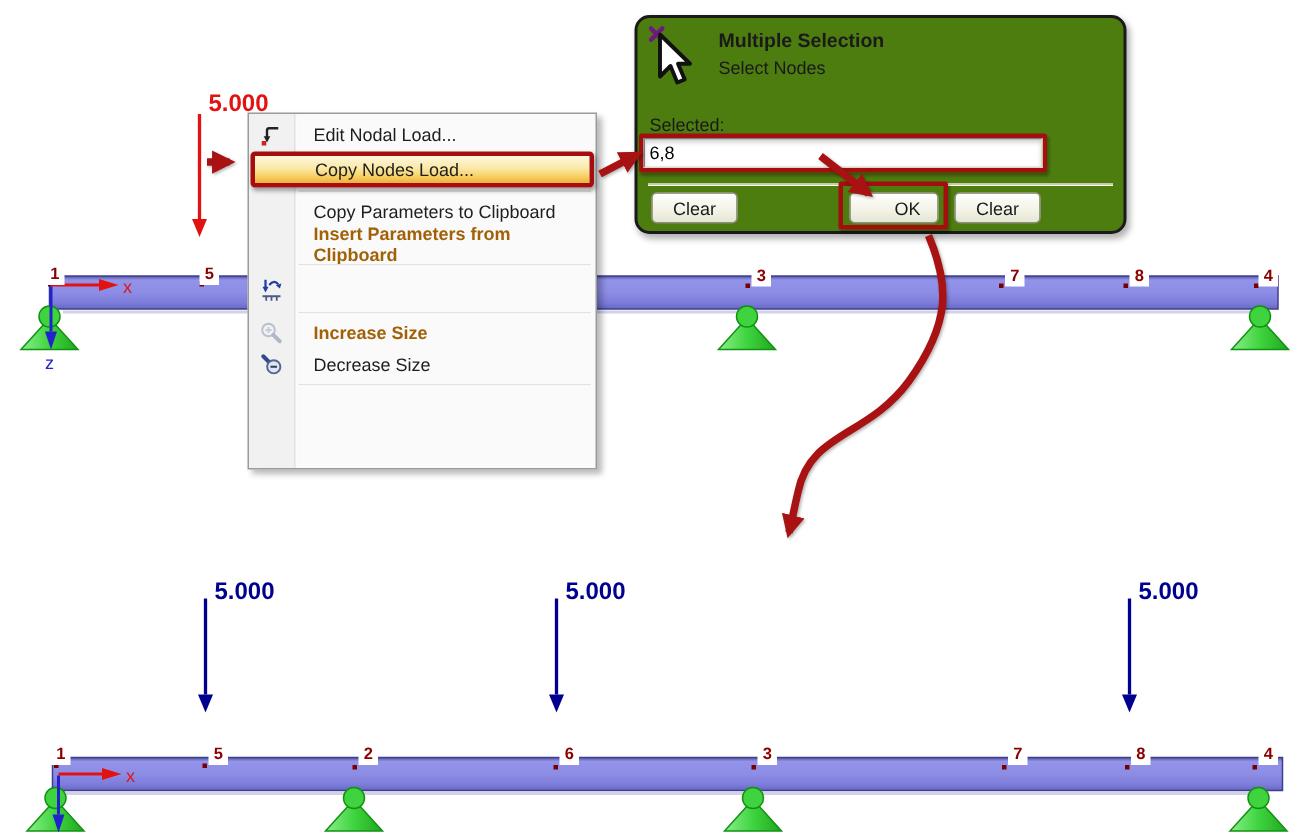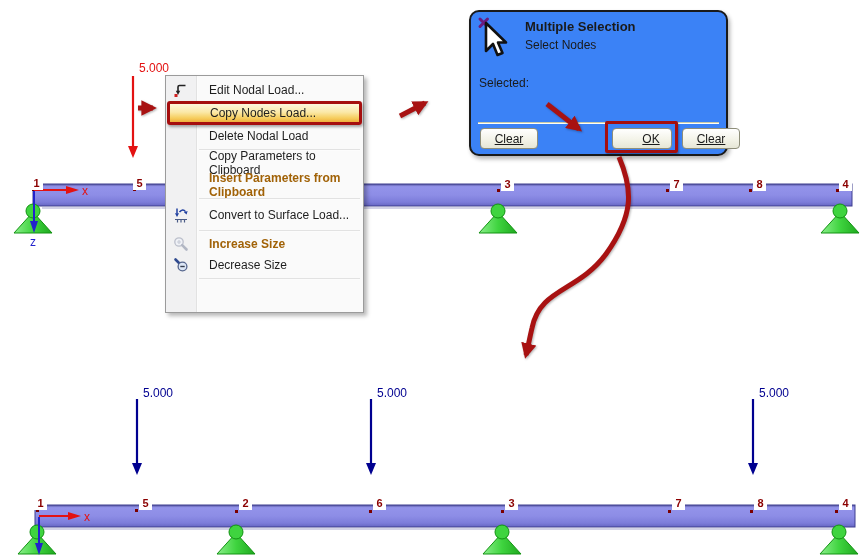--- a/index.html
+++ b/index.html
@@ -6,61 +6,61 @@
   .canvas{position:relative;width:865px;height:555px;background:#fff;overflow:hidden;
           font-family:"Liberation Sans",sans-serif;}
   svg{display:block;}
   .scene-svg{position:absolute;left:0;top:0;z-index:1;}
   .anno-svg{position:absolute;left:0;top:0;z-index:10;pointer-events:none;}
 
   
   .nlab{position:absolute;background:#fff;color:#8B0000;font-weight:bold;font-size:11px;
         line-height:14px;height:14px;min-width:11px;text-align:center;z-index:2;padding:0 1px;}
   
-  .loadlab{position:absolute;font-weight:normal;font-size:12px;z-index:2;letter-spacing:0px;}
+  .loadlab{position:absolute;font-weight:bold;font-size:16px;z-index:2;letter-spacing:0px;}
   .loadlab.navy{color:#000090;}
   .loadlab.red{color:#E31212;}
 
   
-  .menu{position:absolute;left:165px;top:75px;width:199px;height:238px;z-index:5;
+  .menu{position:absolute;left:165px;top:75px;width:233px;height:238px;z-index:5;
         background:#FAFAFA;border:1px solid #9B9B9B;box-sizing:border-box;
         box-shadow:3px 3px 4px rgba(0,0,0,.28);padding:2px 0;font-size:12px;color:#1E1E1E;}
   .menu .gutter{position:absolute;left:0;top:0;bottom:0;width:30px;background:#F1F1F2;
         border-right:1px solid #E2E2E2;box-shadow:1px 0 0 #FCFCFC;}
   .mi{position:relative;display:flex;align-items:center;padding-left:43px;box-sizing:border-box;}
   .mi .ic{position:absolute;left:7px;top:50%;transform:translateY(-50%);width:16px;height:16px;}
   .mi.disabled{color:#a16207;font-weight:bold;}
   .msep{height:5px;position:relative;}
   .msep::after{content:"";position:absolute;left:33px;right:3px;top:2px;height:0;
         border-top:1px solid #E2E2E2;border-bottom:1px solid #FCFCFC;}
   .mi.hl{border:3px solid #A50E0E;border-radius:3px;margin:0 1px;padding-left:40px;
         background:linear-gradient(180deg,#FDF6DC 0%,#FBE9A8 45%,#F6CE5E 78%,#EFAF3D 100%);
         box-shadow:1px 2px 3px rgba(0,0,0,.35);z-index:1;}
   .h23{height:23px}.h24{height:24px;box-sizing:border-box}.h22{height:22px}
   .h27{height:27px}.h21{height:21px}.h31{height:31px}
 
   
-  .dlg{position:absolute;left:469px;top:10px;width:259px;height:146px;z-index:6;box-sizing:border-box;
-       background:#3b82f6;border:2px solid #1A1A1A;border-radius:10px;
+  .dlg{position:absolute;left:423px;top:10px;width:328px;height:146px;z-index:6;box-sizing:border-box;
+       background:#4d7c0f;border:2px solid #1A1A1A;border-radius:10px;
        box-shadow:2px 3px 4px rgba(0,0,0,.30);font-size:12px;color:#1A1A1A;}
   .dlg .cursor{position:absolute;left:6px;top:4px;}
   .dlg .title{position:absolute;left:54px;top:7px;font-size:13px;font-weight:bold;}
   .dlg .subtitle{position:absolute;left:54px;top:26px;}
   .dlg .sel-label{position:absolute;left:8px;top:64px;}
   .dlg .input-hl{position:absolute;left:1px;top:77px;width:266px;height:20px;
        border:3px solid #A50E0E;border-radius:2px;box-shadow:1px 2px 2px rgba(0,0,0,.3);}
   .dlg .sel-input{width:100%;height:100%;box-sizing:border-box;border:1px solid;
        border-color:#7F7F7F #DADACB #DADACB #7F7F7F;background:#FFFFFF;
        font-family:"Liberation Sans",sans-serif;font-size:12px;padding:1px 3px;
        box-shadow:inset 0 2px 3px rgba(120,120,120,.35);}
   .dlg .dsep{position:absolute;left:7px;right:7px;top:110px;height:0;
        border-top:1px solid #C9C9A9;border-bottom:1px solid #FFFFF6;}
   .dlg .btn{position:absolute;top:116px;height:21px;border:1px solid #8E8E7A;border-radius:4px;
        background:linear-gradient(180deg,#FFFFFF 0%,#F2F2E6 60%,#E6E6D6 100%);
-       font-family:"Liberation Sans",sans-serif;font-size:12px;color:#1A1A1A;text-decoration:underline;}
+       font-family:"Liberation Sans",sans-serif;font-size:12px;color:#1A1A1A;}
   .dlg .btn.clear{left:9px;width:58px;}
   .dlg .btn.ok{left:141px;width:60px;padding-left:24px;}
   .dlg .btn.cancel{left:211px;width:58px;}
   .dlg .ok-hl{position:absolute;left:134px;top:109px;width:67px;height:26px;
        border:3px solid #A50E0E;border-radius:2px;box-shadow:1px 2px 2px rgba(0,0,0,.3);pointer-events:none;}
 </style>
 </head>
 <body>
 
 <div class="canvas">
@@ -201,23 +201,20 @@
           <rect x="1.5" y="12" width="3" height="3" fill="#D02020"></rect>
         </svg>
       </span>
       <span>Edit Nodal Load...</span>
     </div>
 
     <div class="mi hl h24">
       <span>Copy Nodes Load...</span>
     </div>
 
-    <div class="mi h22">
-      <span>Delete Nodal Load</span>
-    </div>
 
     <div class="msep"></div>
 
     <div class="mi h22">
       <span>Copy Parameters to Clipboard</span>
     </div>
 
     <div class="mi h22 disabled">
       <span>Insert Parameters from Clipboard</span>
     </div>
@@ -227,21 +224,20 @@
     <div class="mi h27">
       <span class="ic">
         <svg width="16" height="16" viewBox="0 0 16 16">
           <path d="M4,1.5 L4,6.5" stroke="#1F3FA0" stroke-width="1.5" fill="none"></path>
           <path d="M4,10 L2,6.2 L6,6.2 Z" fill="#1F3FA0"></path>
           <path d="M6.5,5 Q9.8,1 12.5,4.6" fill="none" stroke="#1F3FA0" stroke-width="1.5"></path>
           <path d="M13.6,7.4 L10.9,5.2 L14.6,4 Z" fill="#1F3FA0"></path>
           <path d="M2,12.5 h12 M4.5,12.5 v3 M8,12.5 v3 M11.5,12.5 v3" stroke="#4A5B86" stroke-width="1.2" fill="none"></path>
         </svg>
       </span>
-      <span>Convert to Surface Load...</span>
     </div>
 
     <div class="msep"></div>
 
     <div class="mi h21 disabled">
       <span class="ic">
         <svg width="16" height="16" viewBox="0 0 16 16">
           <circle cx="6" cy="6" r="4.2" fill="#EFF1F6" stroke="#BBBFCB" stroke-width="1.3"></circle>
           <path d="M4,6 h4 M6,4 v4" stroke="#C7CBD6" stroke-width="1.2"></path>
           <line x1="9.2" y1="9.2" x2="13.5" y2="13.5" stroke="#B2B7C4" stroke-width="2.6" stroke-linecap="round"></line>
@@ -269,20 +265,23 @@
     <span class="cursor">
       <svg width="36" height="42" viewBox="0 0 36 42">
         <path d="M3,3 l7.5,7.5 M10.5,3 L3,10.5" stroke="#6B1B7E" stroke-width="3" stroke-linecap="round"></path>
         <polygon points="9,7 9,35 16,28 20.5,39 25.5,37 21,26.5 29,26.5" fill="#FFFFFF" stroke="#111" stroke-width="2.6" stroke-linejoin="round"></polygon>
       </svg>
     </span>
     <div class="title">Multiple Selection</div>
     <div class="subtitle">Select Nodes</div>
 
     <div class="sel-label">Selected:</div>
+    <div class="input-hl">
+      <input class="sel-input" value="6,8" style="">
+    </div>
 
     <div class="dsep"></div>
 
     <button class="btn clear">Clear</button>
     <button class="btn ok">OK</button>
     <button class="btn cancel">Clear</button>
     <div class="ok-hl"></div>
   </div>
 
   <svg class="anno-svg" width="865" height="555" viewBox="0 0 865 555">

